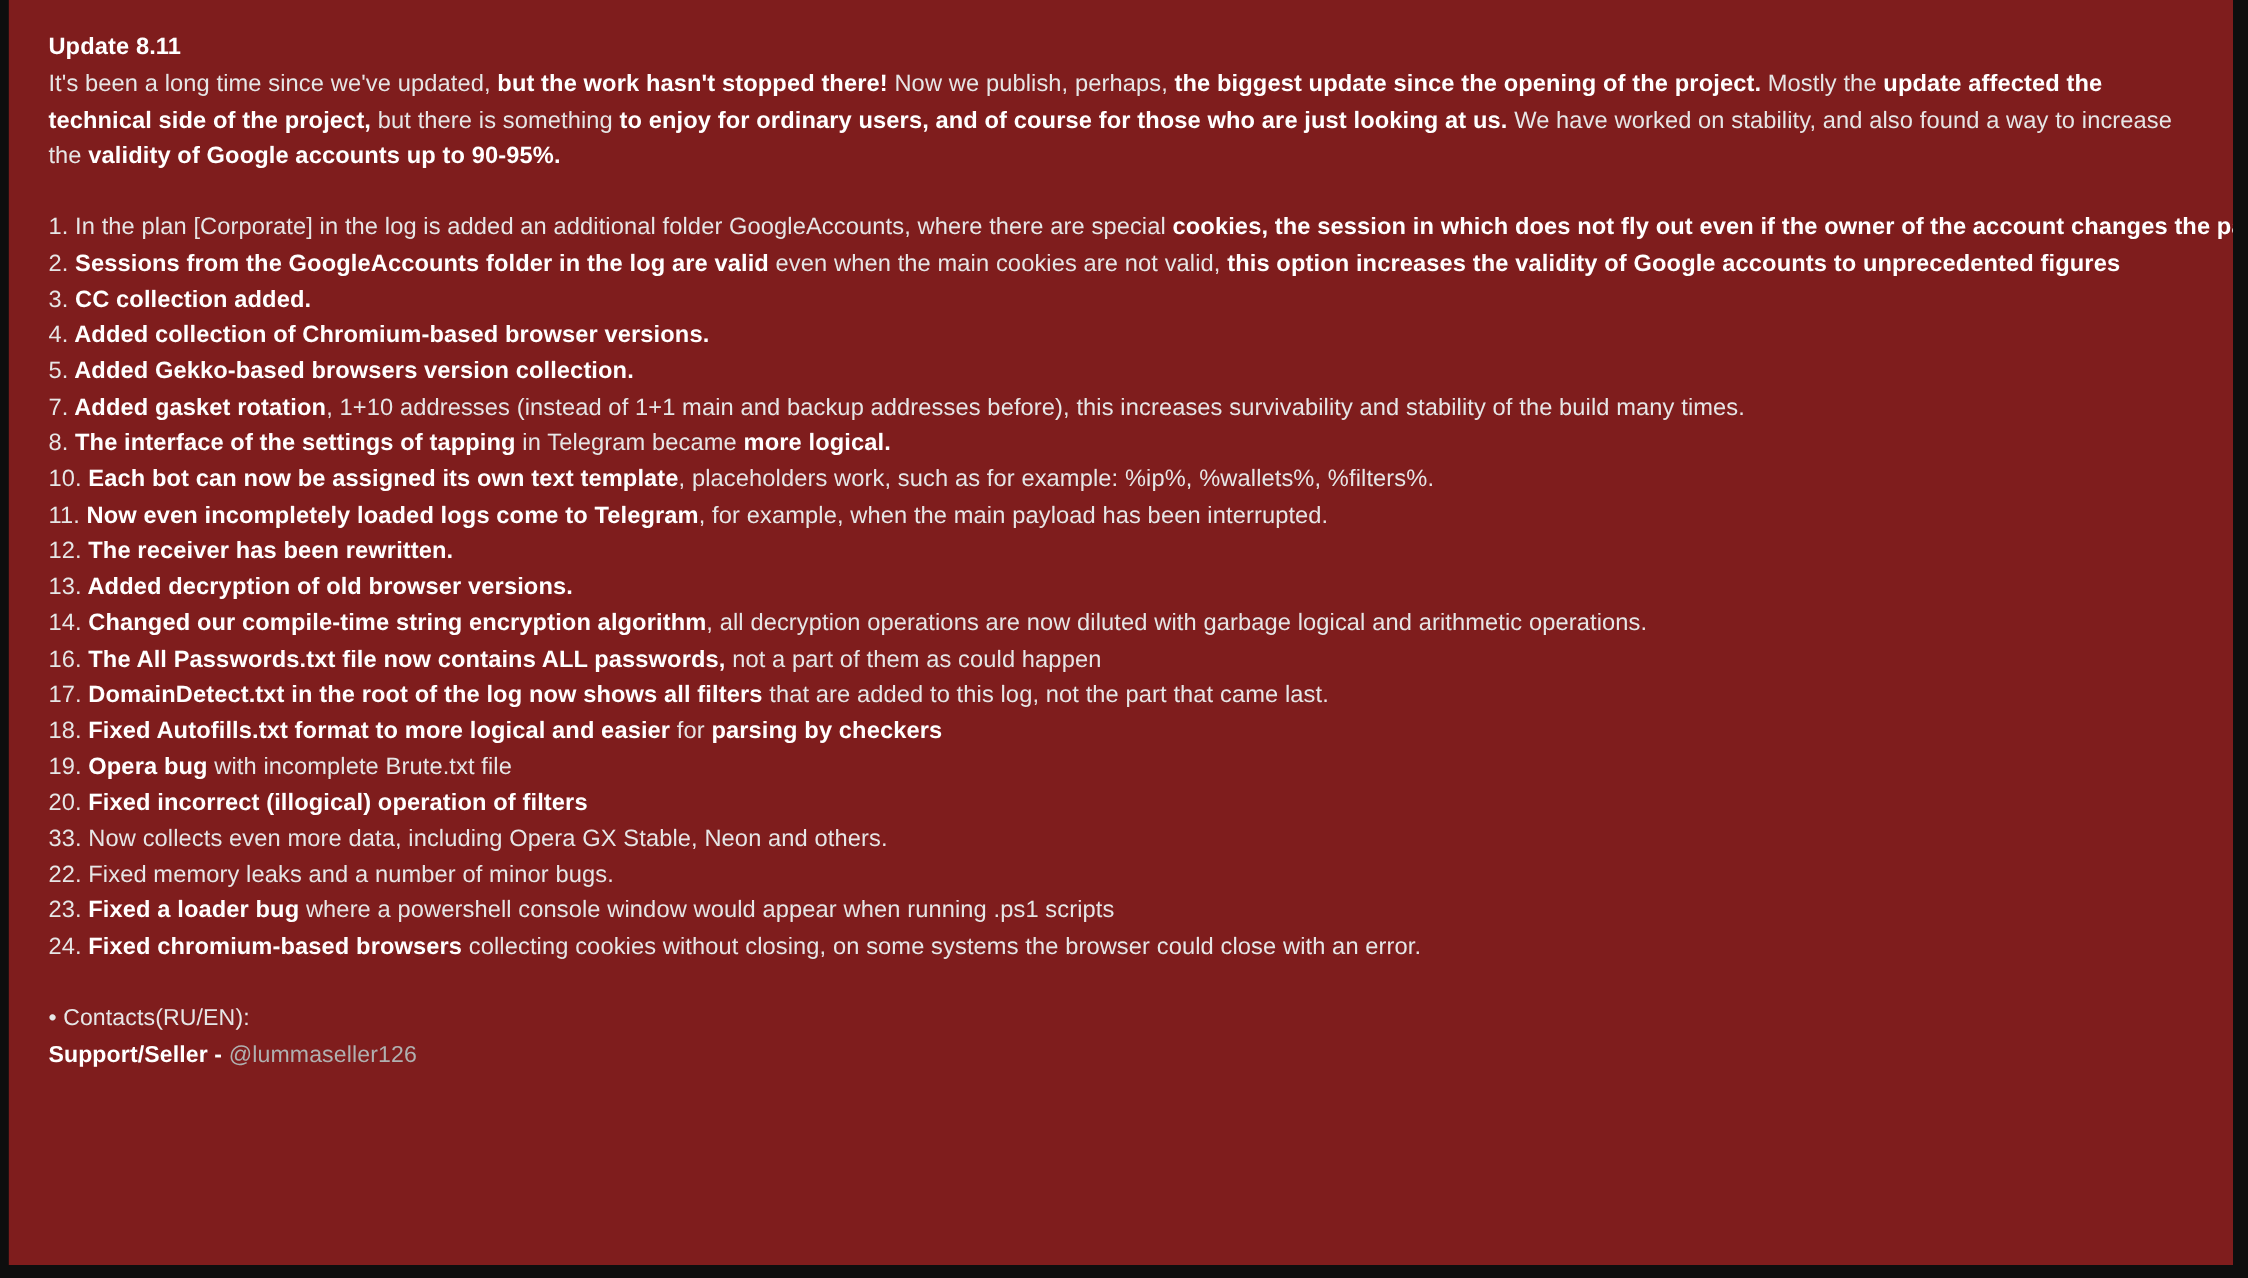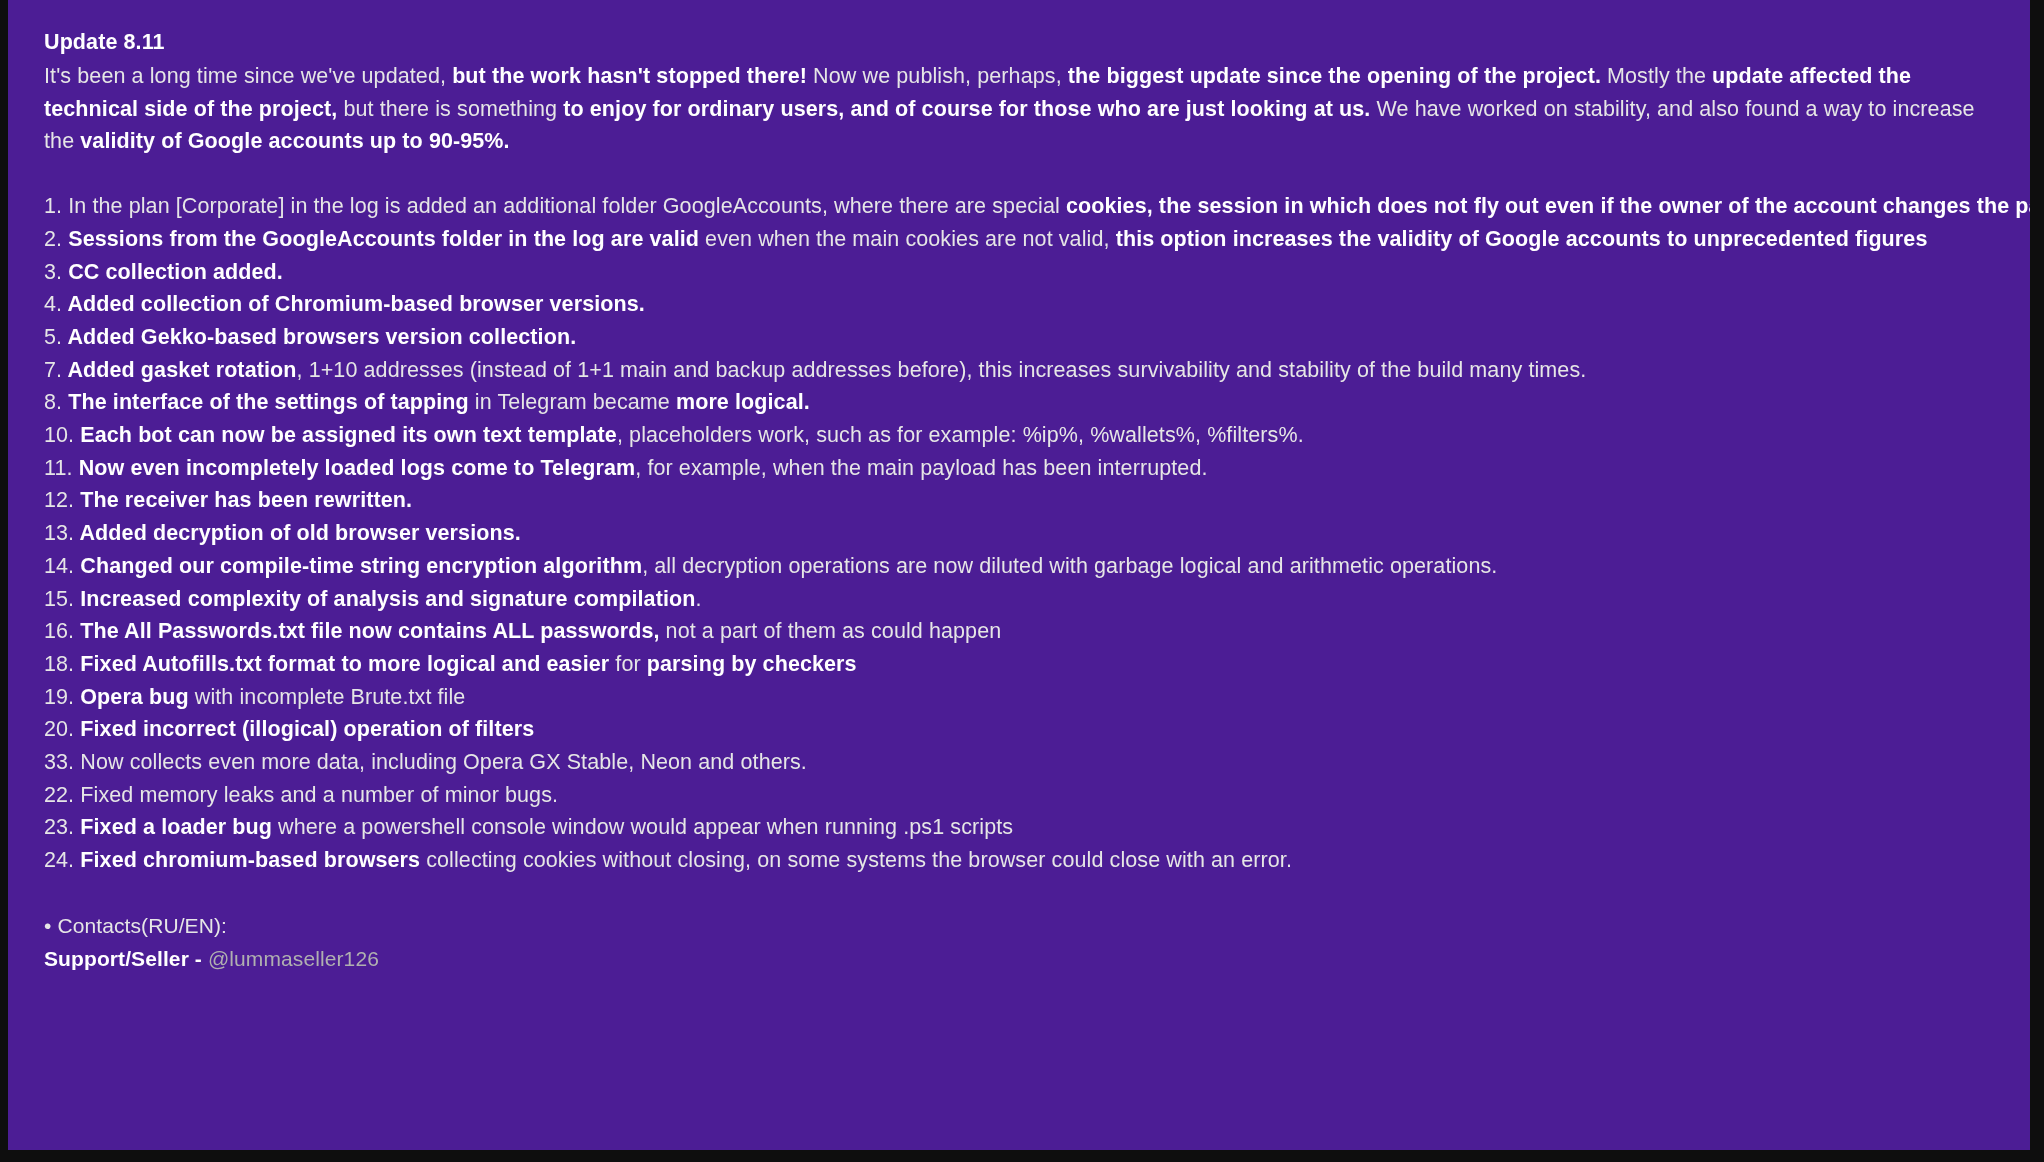--- a/index.html
+++ b/index.html
@@ -21,21 +21,21 @@
     height: 1162px;
     background: #0e0e0e;
     box-sizing: border-box;
   }
   .panel {
     position: absolute;
     left: 8px;
     top: 0;
     width: 2022px;
     height: 1150px;
-    background: #4c1d95;
+    background: #7f1d1d;
     box-sizing: border-box;
     padding: 26px 36px 0 36px;
     overflow: hidden;
   }
   .content {
     color: #e9e9e9;
     font-size: 21.5px;
     line-height: 32.7px;
     letter-spacing: 0.1px;
   }
@@ -122,22 +122,22 @@
           <li><span>3.</span><span class="b"> CC collection added.</span></li>
           <li><span>4.</span><span class="b"> Added collection of Chromium-based browser versions.</span></li>
           <li><span>5.</span><span class="b"> Added Gekko-based browsers version collection.</span></li>
           <li><span>7.</span><span class="b"> Added gasket rotation</span><span>, 1+10 addresses (instead of 1+1 main and backup addresses before), this increases survivability and stability of the build many times.</span></li>
           <li><span>8.</span><span class="b"> The interface of the settings of tapping</span><span> in Telegram became </span><span class="b">more logical.</span></li>
           <li><span>10.</span><span class="b"> Each bot can now be assigned its own text template</span><span>, placeholders work, such as for example: %ip%, %wallets%, %filters%.</span></li>
           <li><span>11.</span><span class="b"> Now even incompletely loaded logs come to Telegram</span><span>, for example, when the main payload has been interrupted.</span></li>
           <li><span>12.</span><span class="b"> The receiver has been rewritten.</span></li>
           <li><span>13.</span><span class="b"> Added decryption of old browser versions.</span></li>
           <li><span>14.</span><span class="b"> Changed our compile-time string encryption algorithm</span><span>, all decryption operations are now diluted with garbage logical and arithmetic operations.</span></li>
-          <li><span>15.</span><span class="b"> Increased complexity of analysis and signature compilation</span><span>.</span></li>
           <li><span>16.</span><span class="b"> The All Passwords.txt file now contains ALL passwords,</span><span> not a part of them as could happen</span></li>
+          <li><span>17.</span><span class="b"> DomainDetect.txt in the root of the log now shows all filters</span><span> that are added to this log, not the part that came last.</span></li>
           <li><span>18.</span><span class="b"> Fixed Autofills.txt format to more logical and easier</span><span> for </span><span class="b">parsing by checkers</span></li>
           <li><span>19.</span><span class="b"> Opera bug</span><span> with incomplete Brute.txt file</span></li>
           <li><span>20.</span><span class="b"> Fixed incorrect (illogical) operation of filters</span></li>
           <li><span>33.</span><span> Now collects even more data, including Opera GX Stable, Neon and others.</span></li>
           <li><span>22.</span><span> Fixed memory leaks and a number of minor bugs.</span></li>
           <li><span>23.</span><span class="b"> Fixed a loader bug</span><span> where a powershell console window would appear when running .ps1 scripts</span></li>
           <li><span>24.</span><span class="b"> Fixed chromium-based browsers</span><span> collecting cookies without closing, on some systems the browser could close with an error.</span></li>
         </ul>
 
       <div class="spacer"></div>

